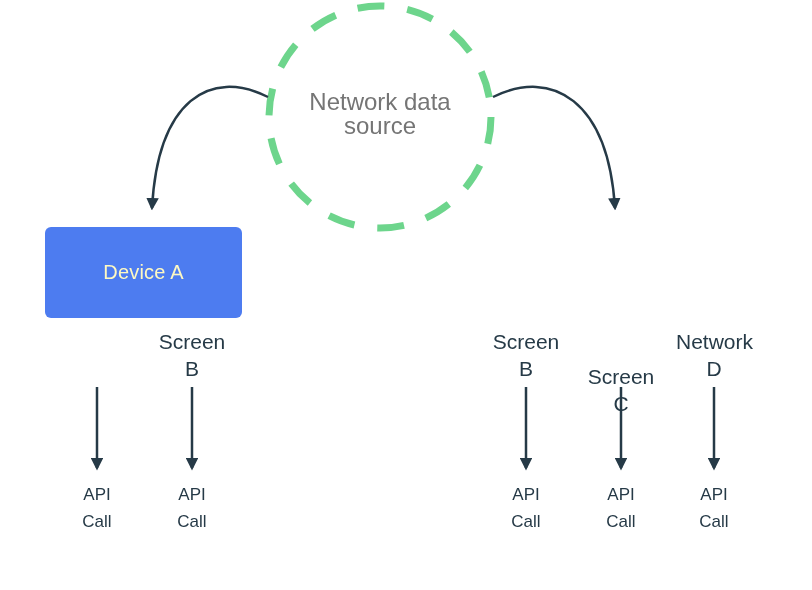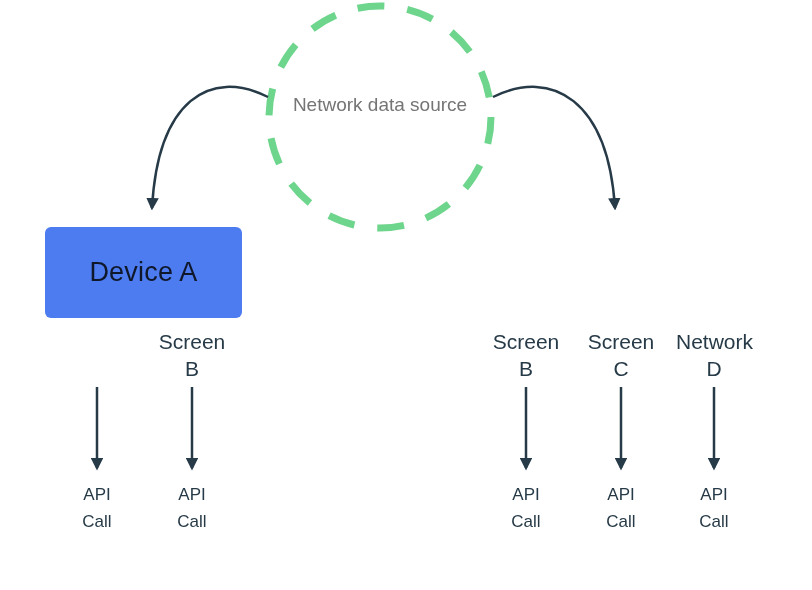--- a/index.html
+++ b/index.html
@@ -16,29 +16,29 @@
     background:var(--bg);
     font-family:"Liberation Sans", sans-serif;
     overflow:hidden;
   }
   .overlay-svg{position:absolute;left:0;top:0;width:812px;height:590px;}
   .arrow{stroke:var(--ink);stroke-width:2.5;fill:none;}
   .dash-circle{stroke:var(--green);stroke-width:7;fill:none;}
   .label{position:absolute;color:var(--ink);text-align:center;}
   .network-label{
     position:absolute;left:292px;top:90px;width:176px;
-    color:var(--muted);font-size:19px;line-height:30px;text-align:center;
+    color:var(--muted);font-size:24px;line-height:24px;text-align:center;
   }
   .device-box{
     position:absolute;top:227px;width:197px;height:91px;
     background:var(--blue);border-radius:6px;
     display:flex;align-items:center;justify-content:center;
   }
   .device-box .device-label{
-    color:#0f172a;font-size:27px;font-weight:500;letter-spacing:.2px;
+    color:#fef9c3;font-size:20px;font-weight:500;letter-spacing:.2px;
   }
   .device-a{left:45px;}
   .device-b{left:523px;}
   .screen-label{
     position:absolute;top:328px;width:76px;
     font-size:21px;line-height:27px;font-weight:500;
   }
   .api-label{
     position:absolute;top:481px;width:58px;
     font-size:17px;line-height:27px;font-weight:500;
@@ -87,21 +87,21 @@
   <div class="network-label">Network data source</div>
 
   <div class="device-box device-a">
     <span class="device-label">Device A</span>
   </div>
 
 
   <div class="label screen-label" style="left:154px;">Screen B</div>
 
   <div class="label screen-label" style="left:488px;">Screen B</div>
-  <div class="label screen-label" style="left:583px;">Screen C</div>
+  <div class="label screen-label" style="left:583px;margin-top:35px;">Screen C</div>
   <div class="label screen-label" style="left:676px;">Network D</div>
 
   <div class="label api-label" style="left:68px;">API Call</div>
   <div class="label api-label" style="left:163px;">API Call</div>
   <div class="label api-label" style="left:497px;">API Call</div>
   <div class="label api-label" style="left:592px;">API Call</div>
   <div class="label api-label" style="left:685px;">API Call</div>
 
 </div>
 

